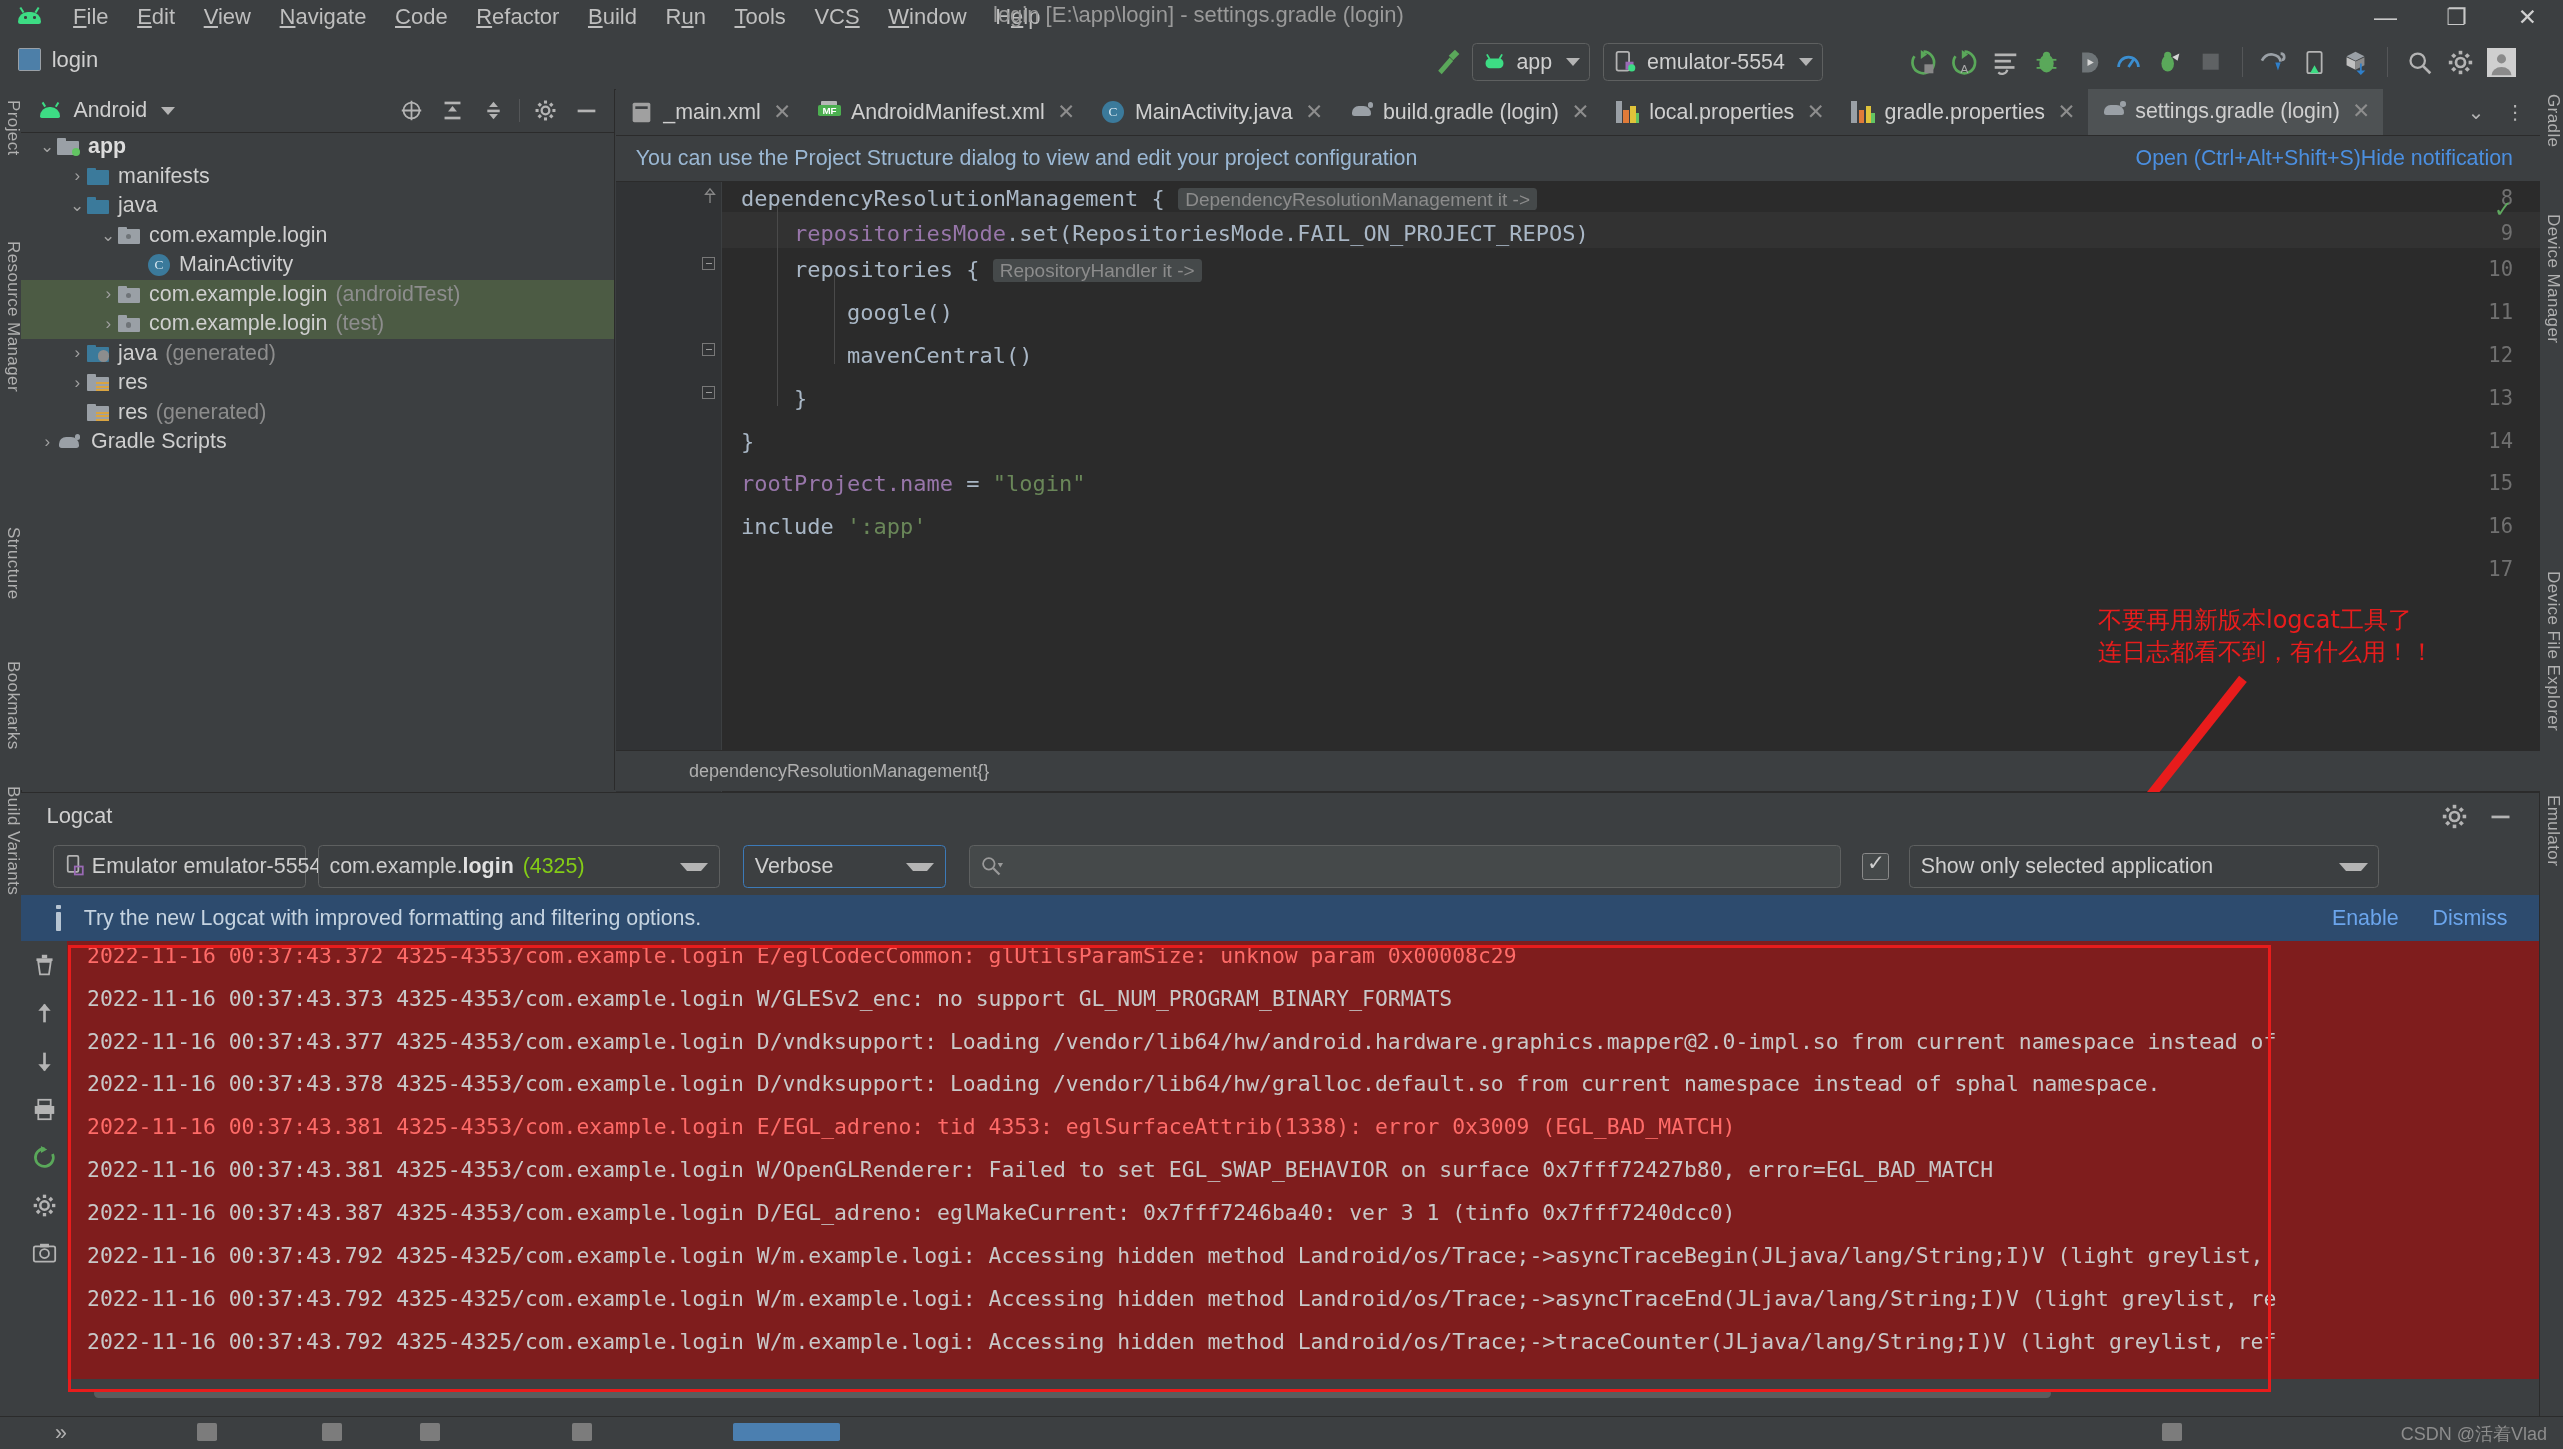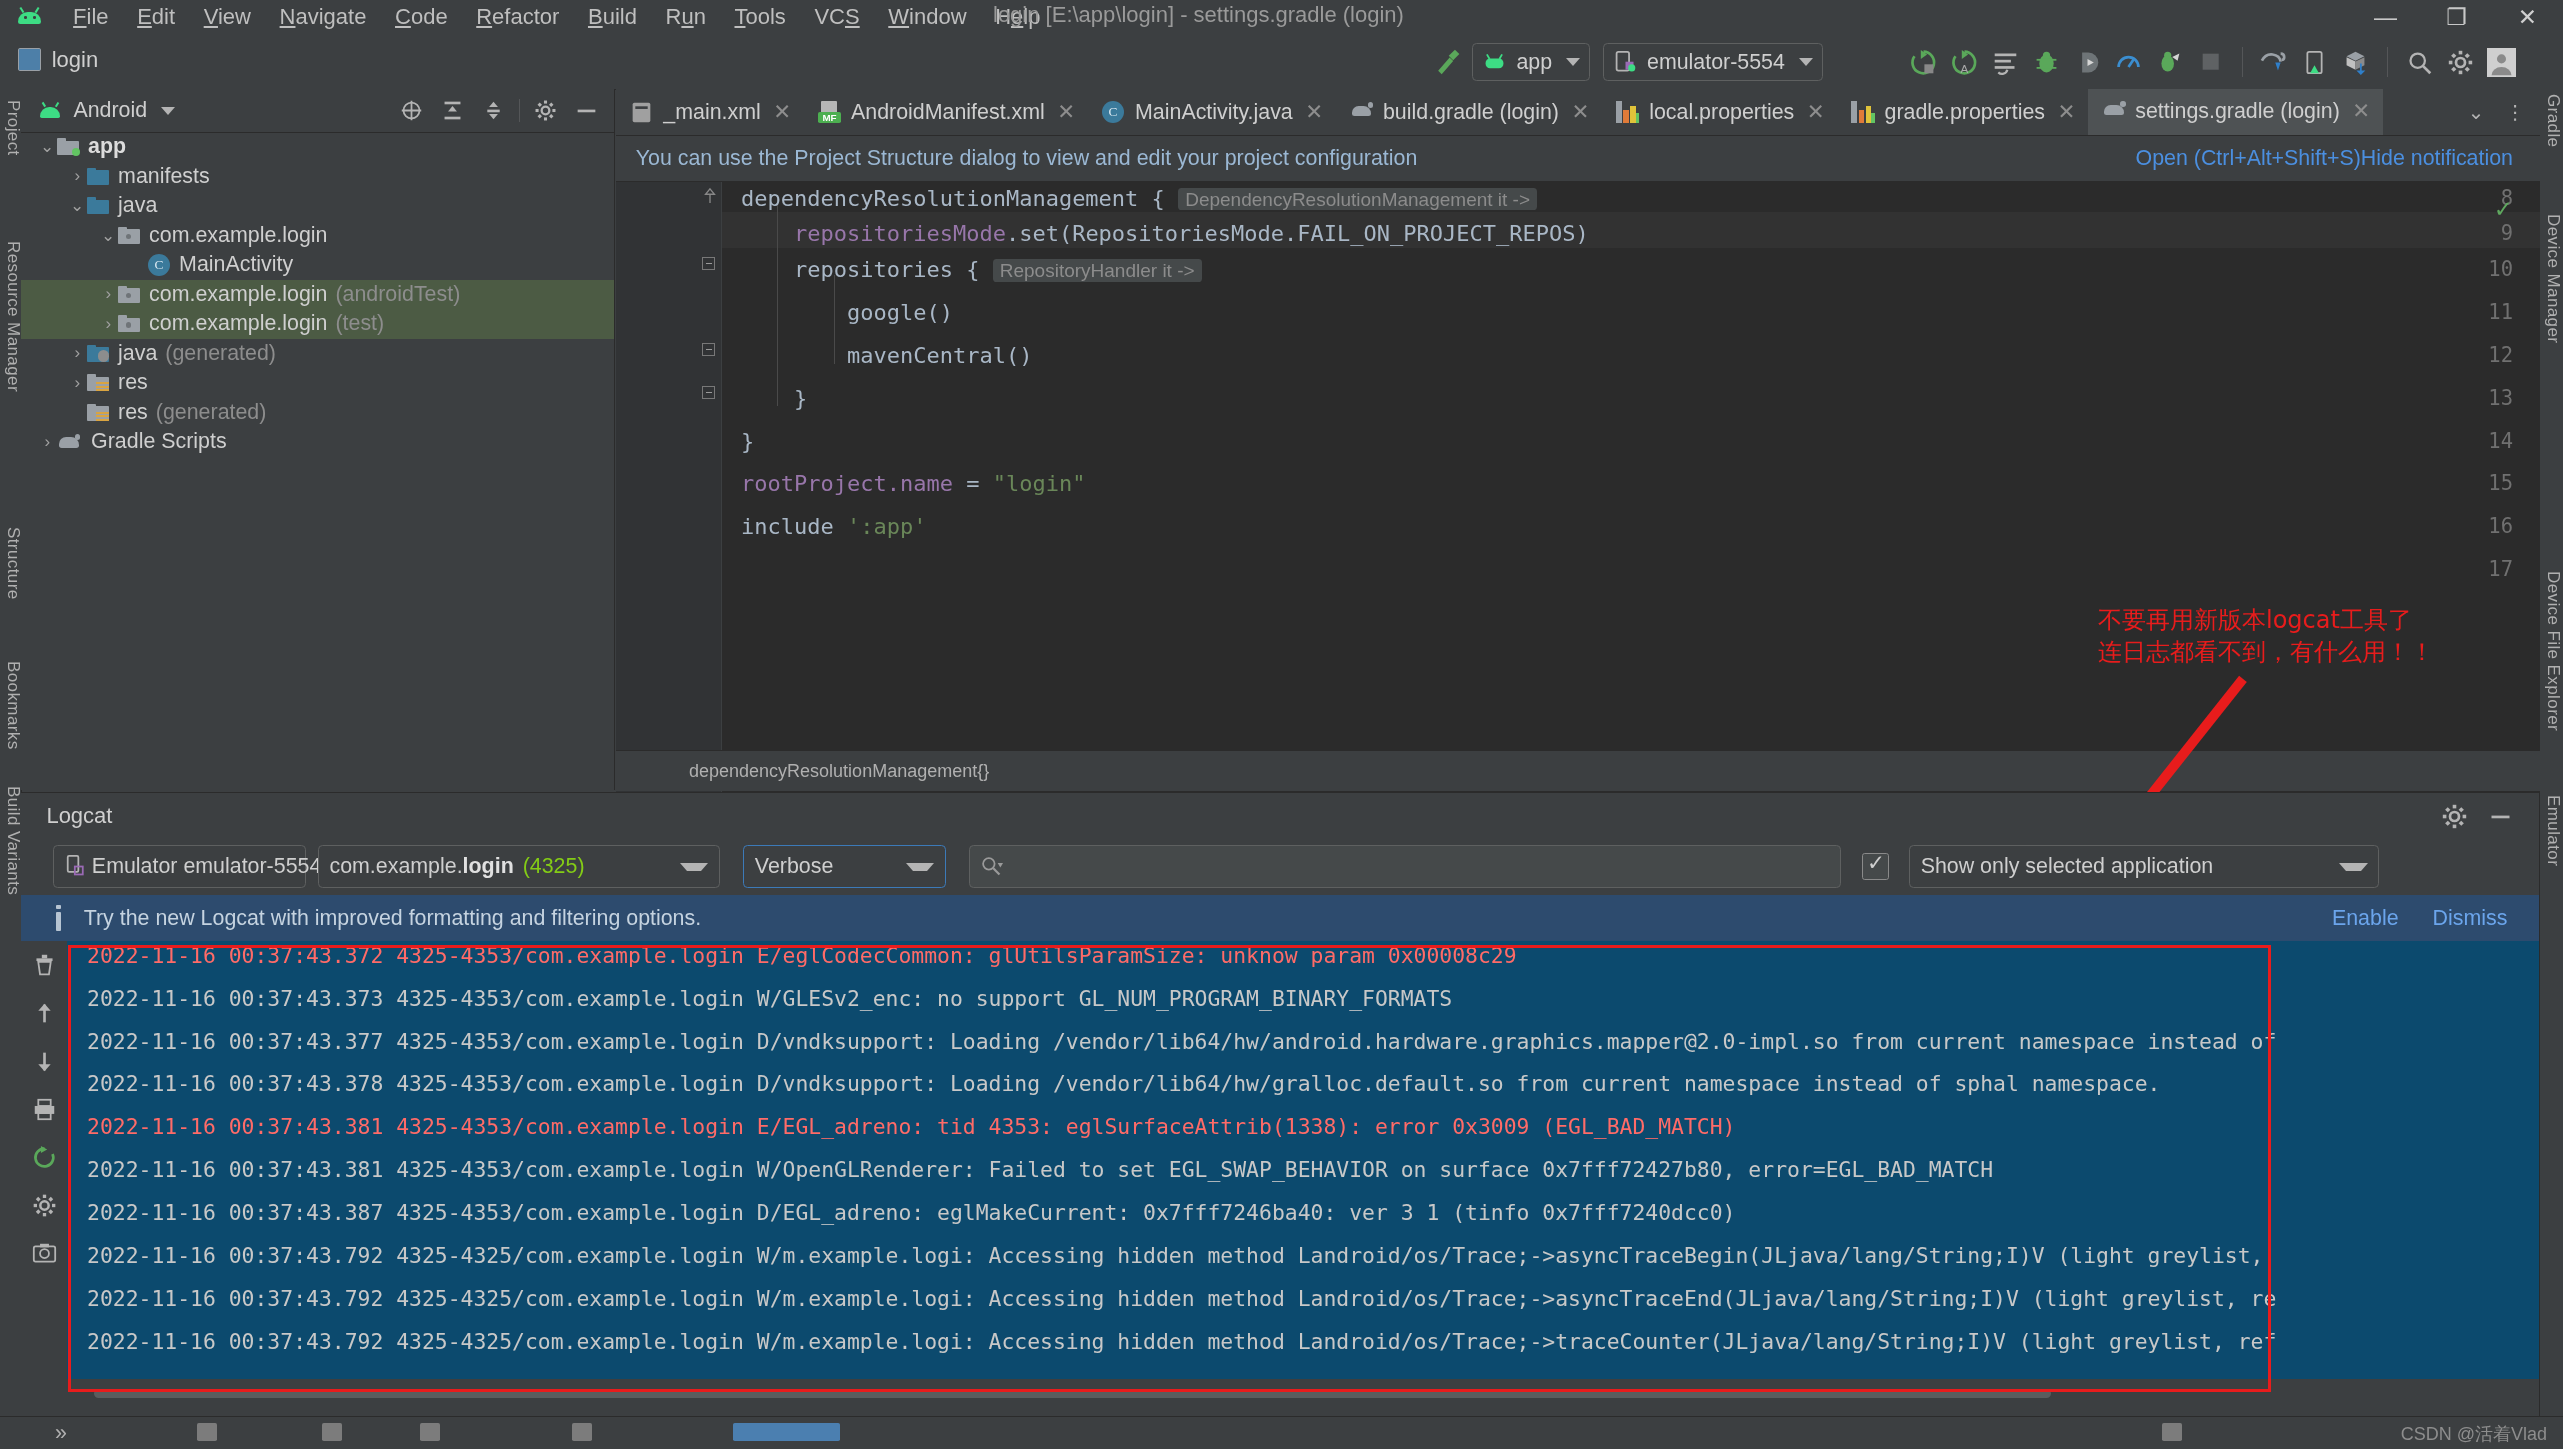--- a/index.html
+++ b/index.html
@@ -111,21 +111,21 @@
   .tsuffix{font-size:21.4px;color:#8d8d8d;margin-left:8px;}
 
   
   .editor{position:absolute;left:616px;top:89px;width:1924px;height:701px;background:#2b2b2b;}
   .tabbar{height:46px;background:#3c3f41;display:flex;align-items:stretch;border-bottom:0.9px solid #2b2b2b;}
   .etab{display:flex;align-items:center;padding:0 12.5px 0 14.3px;white-space:nowrap;}
   .etab.active{background:#4e5254;border-bottom:2.7px solid #4e5254;}
   .etab .tl{font-size:21.4px;color:#cfcfcf;margin-left:9px;}
   .etab .x{font-size:21.4px;color:#8d8d8d;margin-left:12.5px;}
   .tabicon{width:24px;height:21.4px;position:relative;flex:0 0 auto;}
-  .ti-mf{width:23px;height:22px;position:relative;}
+  .ti-mf{width:23px;height:15px;position:relative;}
   .ti-mf .pg{position:absolute;left:2.7px;top:0;width:16px;height:15px;background:#b6b6b6;border-radius:0.9px;}
   .ti-mf .bx{position:absolute;left:0;bottom:0;width:23px;height:11.6px;background:#4caf50;color:#fff;font-size:9.8px;font-weight:bold;text-align:center;line-height:11.6px;border-radius:1.8px;}
   .ti-props{width:23px;height:21.4px;position:relative;}
   .ti-props i{position:absolute;bottom:0;width:5.4px;}
   .ti-props .p1{left:0;height:21.4px;background:#9aa0a6;}
   .ti-props .p2{left:7.1px;height:12.5px;background:#e07b39;}
   .ti-props .p3{left:14.3px;height:17px;background:#e0c33a;}
   .ti-props .p4{left:19.7px;height:9.8px;background:#62c462;width:3.6px;}
 
   .tabbar-right{margin-left:auto;display:flex;align-items:center;padding-right:5.4px;}
@@ -199,21 +199,21 @@
   .lc-banner .info-ic{width:14.3px;height:27px;margin-left:30px;position:relative;}
   .lc-banner .info-ic .d{position:absolute;left:4.5px;top:0;width:5.4px;height:4.5px;background:#b6c4d2;border-radius:0.9px;}
   .lc-banner .info-ic .b{position:absolute;left:4.5px;top:7.1px;width:5.4px;height:19.7px;background:#b6c4d2;border-radius:0.9px;}
   .lc-banner .txt{font-size:21.4px;color:#c5d3e0;margin-left:18px;}
   .lc-banner .acts{margin-left:auto;display:flex;gap:34px;padding-right:32px;}
   .lc-banner .acts a{font-size:21.4px;color:#6ba5ec;text-decoration:none;}
 
   .lc-sidebar{position:absolute;left:0;top:148px;width:46px;height:477px;background:#3c3f41;}
   .lc-sidebar .i{width:46px;height:48px;display:flex;align-items:center;justify-content:center;color:#b0b0b0;font-size:21.4px;}
 
-  .lc-body{position:absolute;left:46px;top:148px;width:2472px;height:438px;background:#0c4a6e;overflow:hidden;}
+  .lc-body{position:absolute;left:46px;top:148px;width:2472px;height:438px;background:#7f1d1d;overflow:hidden;}
   .logline{
     position:absolute;left:19.7px;font-size:21.4px;font-family:"DejaVu Sans Mono",monospace;white-space:pre;color:#c8c8c8;
   }
   .logline.err{color:#ff6b68;}
   .redbox{position:absolute;left:46px;top:150px;width:2225px;height:441px;border:3.6px solid #e81c1c;box-sizing:border-box;}
 
   .lc-scroll{position:absolute;left:46px;bottom:14.3px;width:2472px;height:19.7px;}
   .lc-scroll .track{position:absolute;left:27px;top:5.4px;width:1957px;height:9px;background:#5a5d5e;border-radius:4.5px;}
 
   

